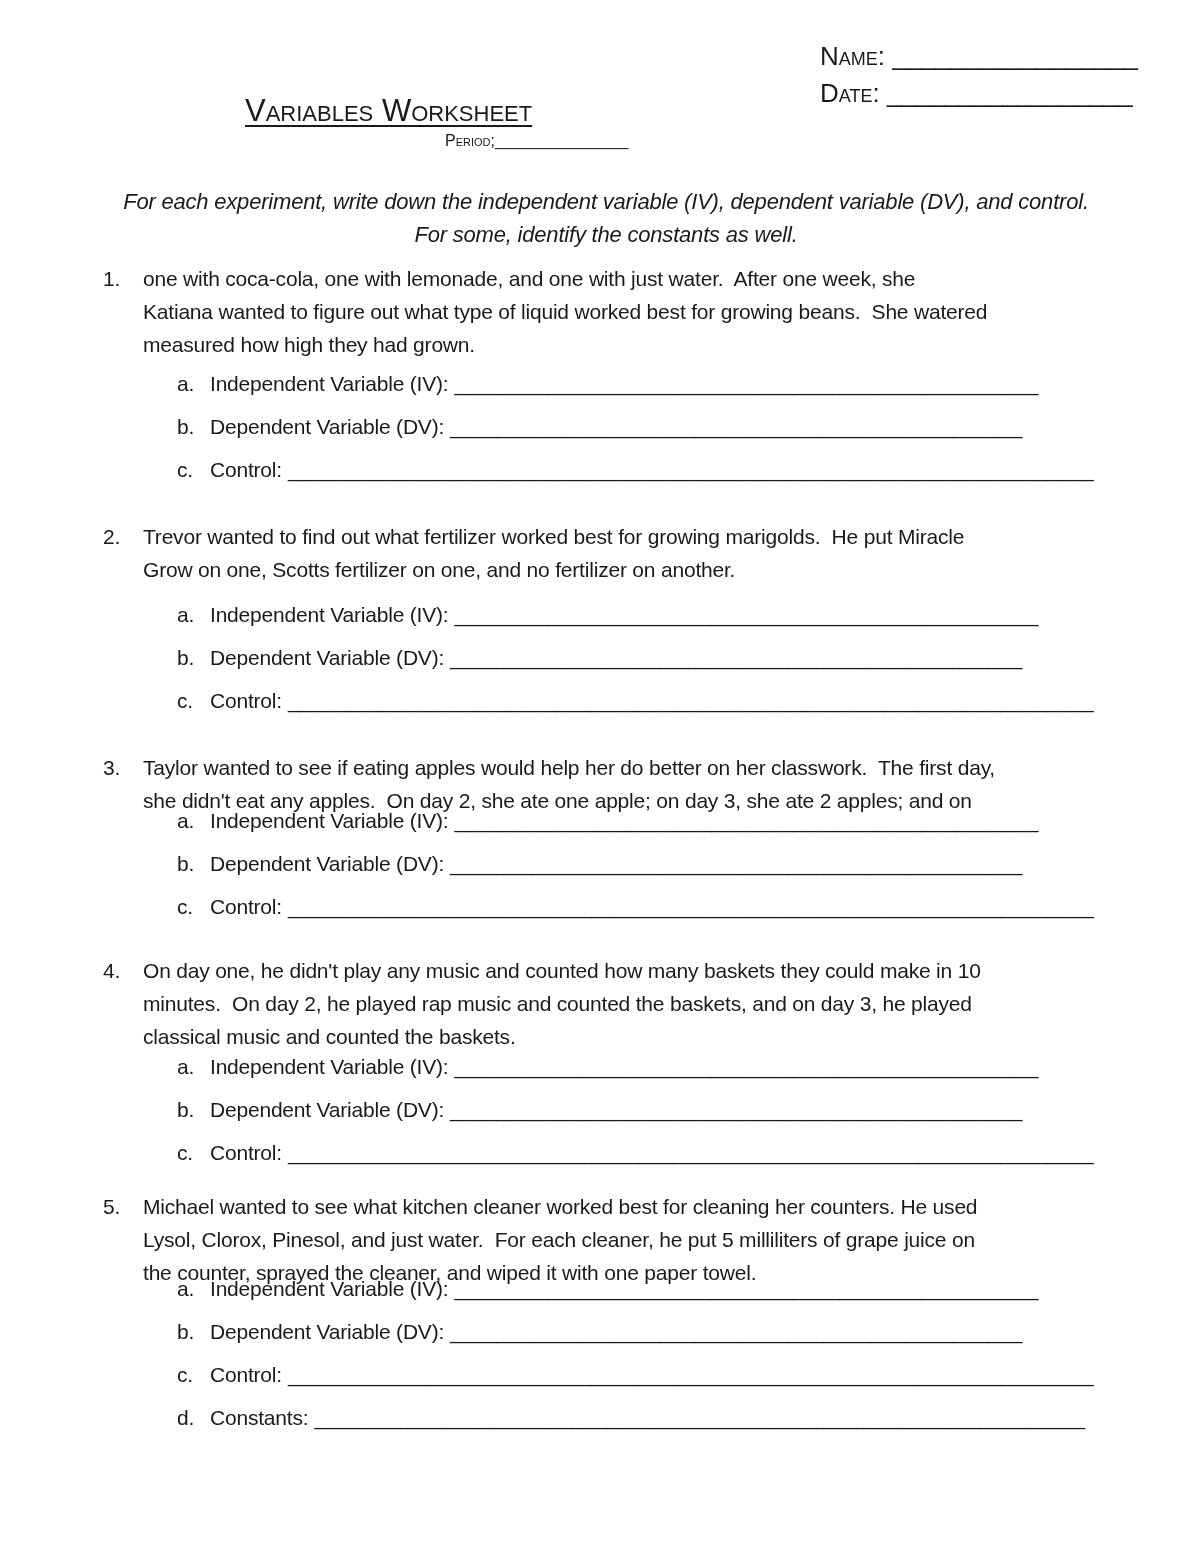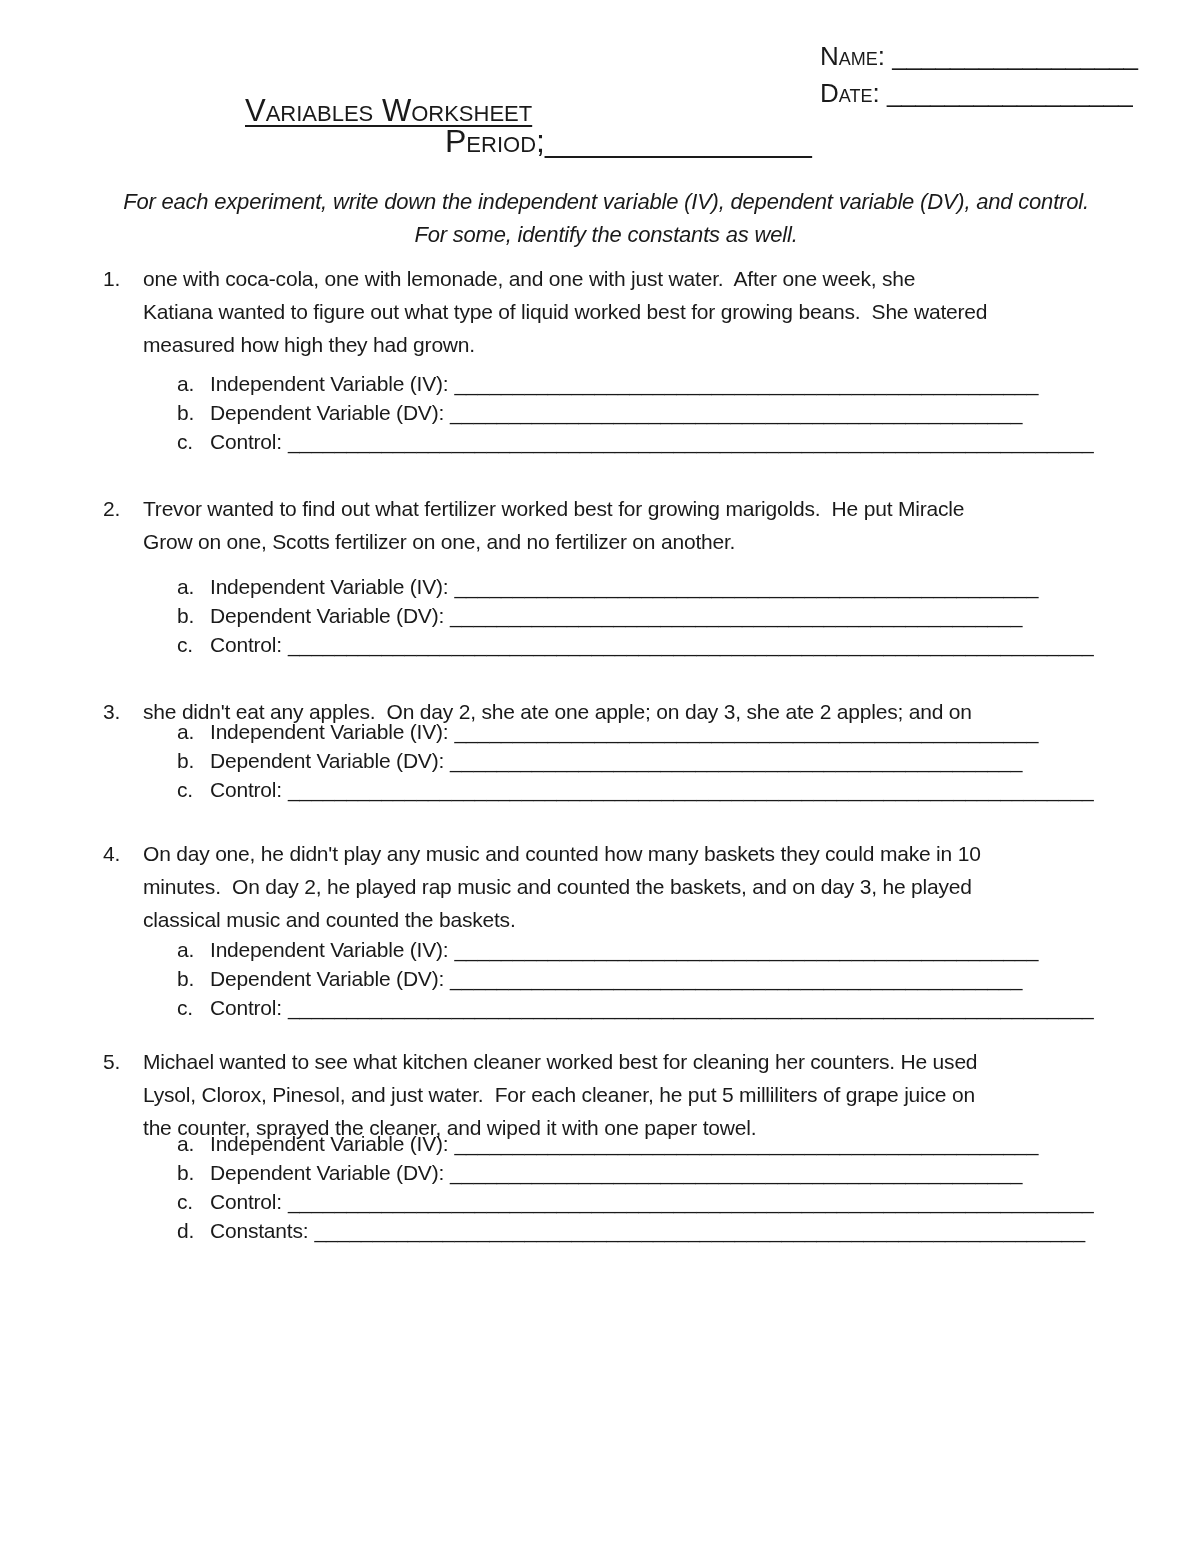--- a/index.html
+++ b/index.html
@@ -25,21 +25,21 @@
   .title-line {
     margin:96px 15px 0 245px;
     font-size:31px; line-height:30px;
     font-weight:normal; font-variant:small-caps;
     text-decoration:underline;
     text-decoration-thickness:2px;
     text-underline-offset:4px;
   }
   .period-line {
     margin:0 0 4px 445px;
-    font-size:32px; line-height:30px;
+    font-size:16px; line-height:30px;
     font-variant:small-caps;
   }
   .period-line .hdr-blank { font-variant:normal; }
   
   .instructions {
     margin-top:29px;
     text-align:center;
     font-style:italic;
     font-size:22px; line-height:33px;
     letter-spacing:-0.2px;
@@ -56,21 +56,21 @@
   .q-row { display:flex; font-size:21px; line-height:33px; letter-spacing:-0.2px; }
   .q-num { flex:none; width:40px; }
   .q-text { flex:1 1 auto; }
   .q-line { display:block; white-space:pre-wrap; }
   
   .sub-row {
     margin-left:74px;
     font-size:21px; line-height:24px;
     letter-spacing:-0.2px;
     white-space:nowrap;
-    margin-top:5px;
+    margin-top:19px;
   }
   .q1 .sub-row.first { margin-top:11px; }
   .q2 .sub-row.first { margin-top:17px; }
   .q3 .sub-row.first { margin-top:-8px; }
   .q4 .sub-row.first { margin-top:2px; }
   .q5 .sub-row.first { margin-top:-12px; }
   .sub-letter { display:inline-block; width:33px; }
   .sub-label { margin-right:6px; }
   .sub-blank { letter-spacing:0; }
 </style>
@@ -128,20 +128,21 @@
     </div>
     <div class="sub-row">
       <span class="sub-letter">c.</span><span class="sub-label">Control:</span><span class="sub-blank">_____________________________________________________________________</span>
     </div>
   </div>
 
   <div class="question q3">
     <div class="q-row">
       <span class="q-num">3.</span>
       <div class="q-text">
+        <span class="q-line">Taylor wanted to see if eating apples would help her do better on her classwork.  The first day,</span>
         <span class="q-line">she didn't eat any apples.  On day 2, she ate one apple; on day 3, she ate 2 apples; and on</span>
       </div>
     </div>
     <div class="sub-row first">
       <span class="sub-letter">a.</span><span class="sub-label">Independent Variable (IV):</span><span class="sub-blank">__________________________________________________</span>
     </div>
     <div class="sub-row">
       <span class="sub-letter">b.</span><span class="sub-label">Dependent Variable (DV):</span><span class="sub-blank">_________________________________________________</span>
     </div>
     <div class="sub-row">

